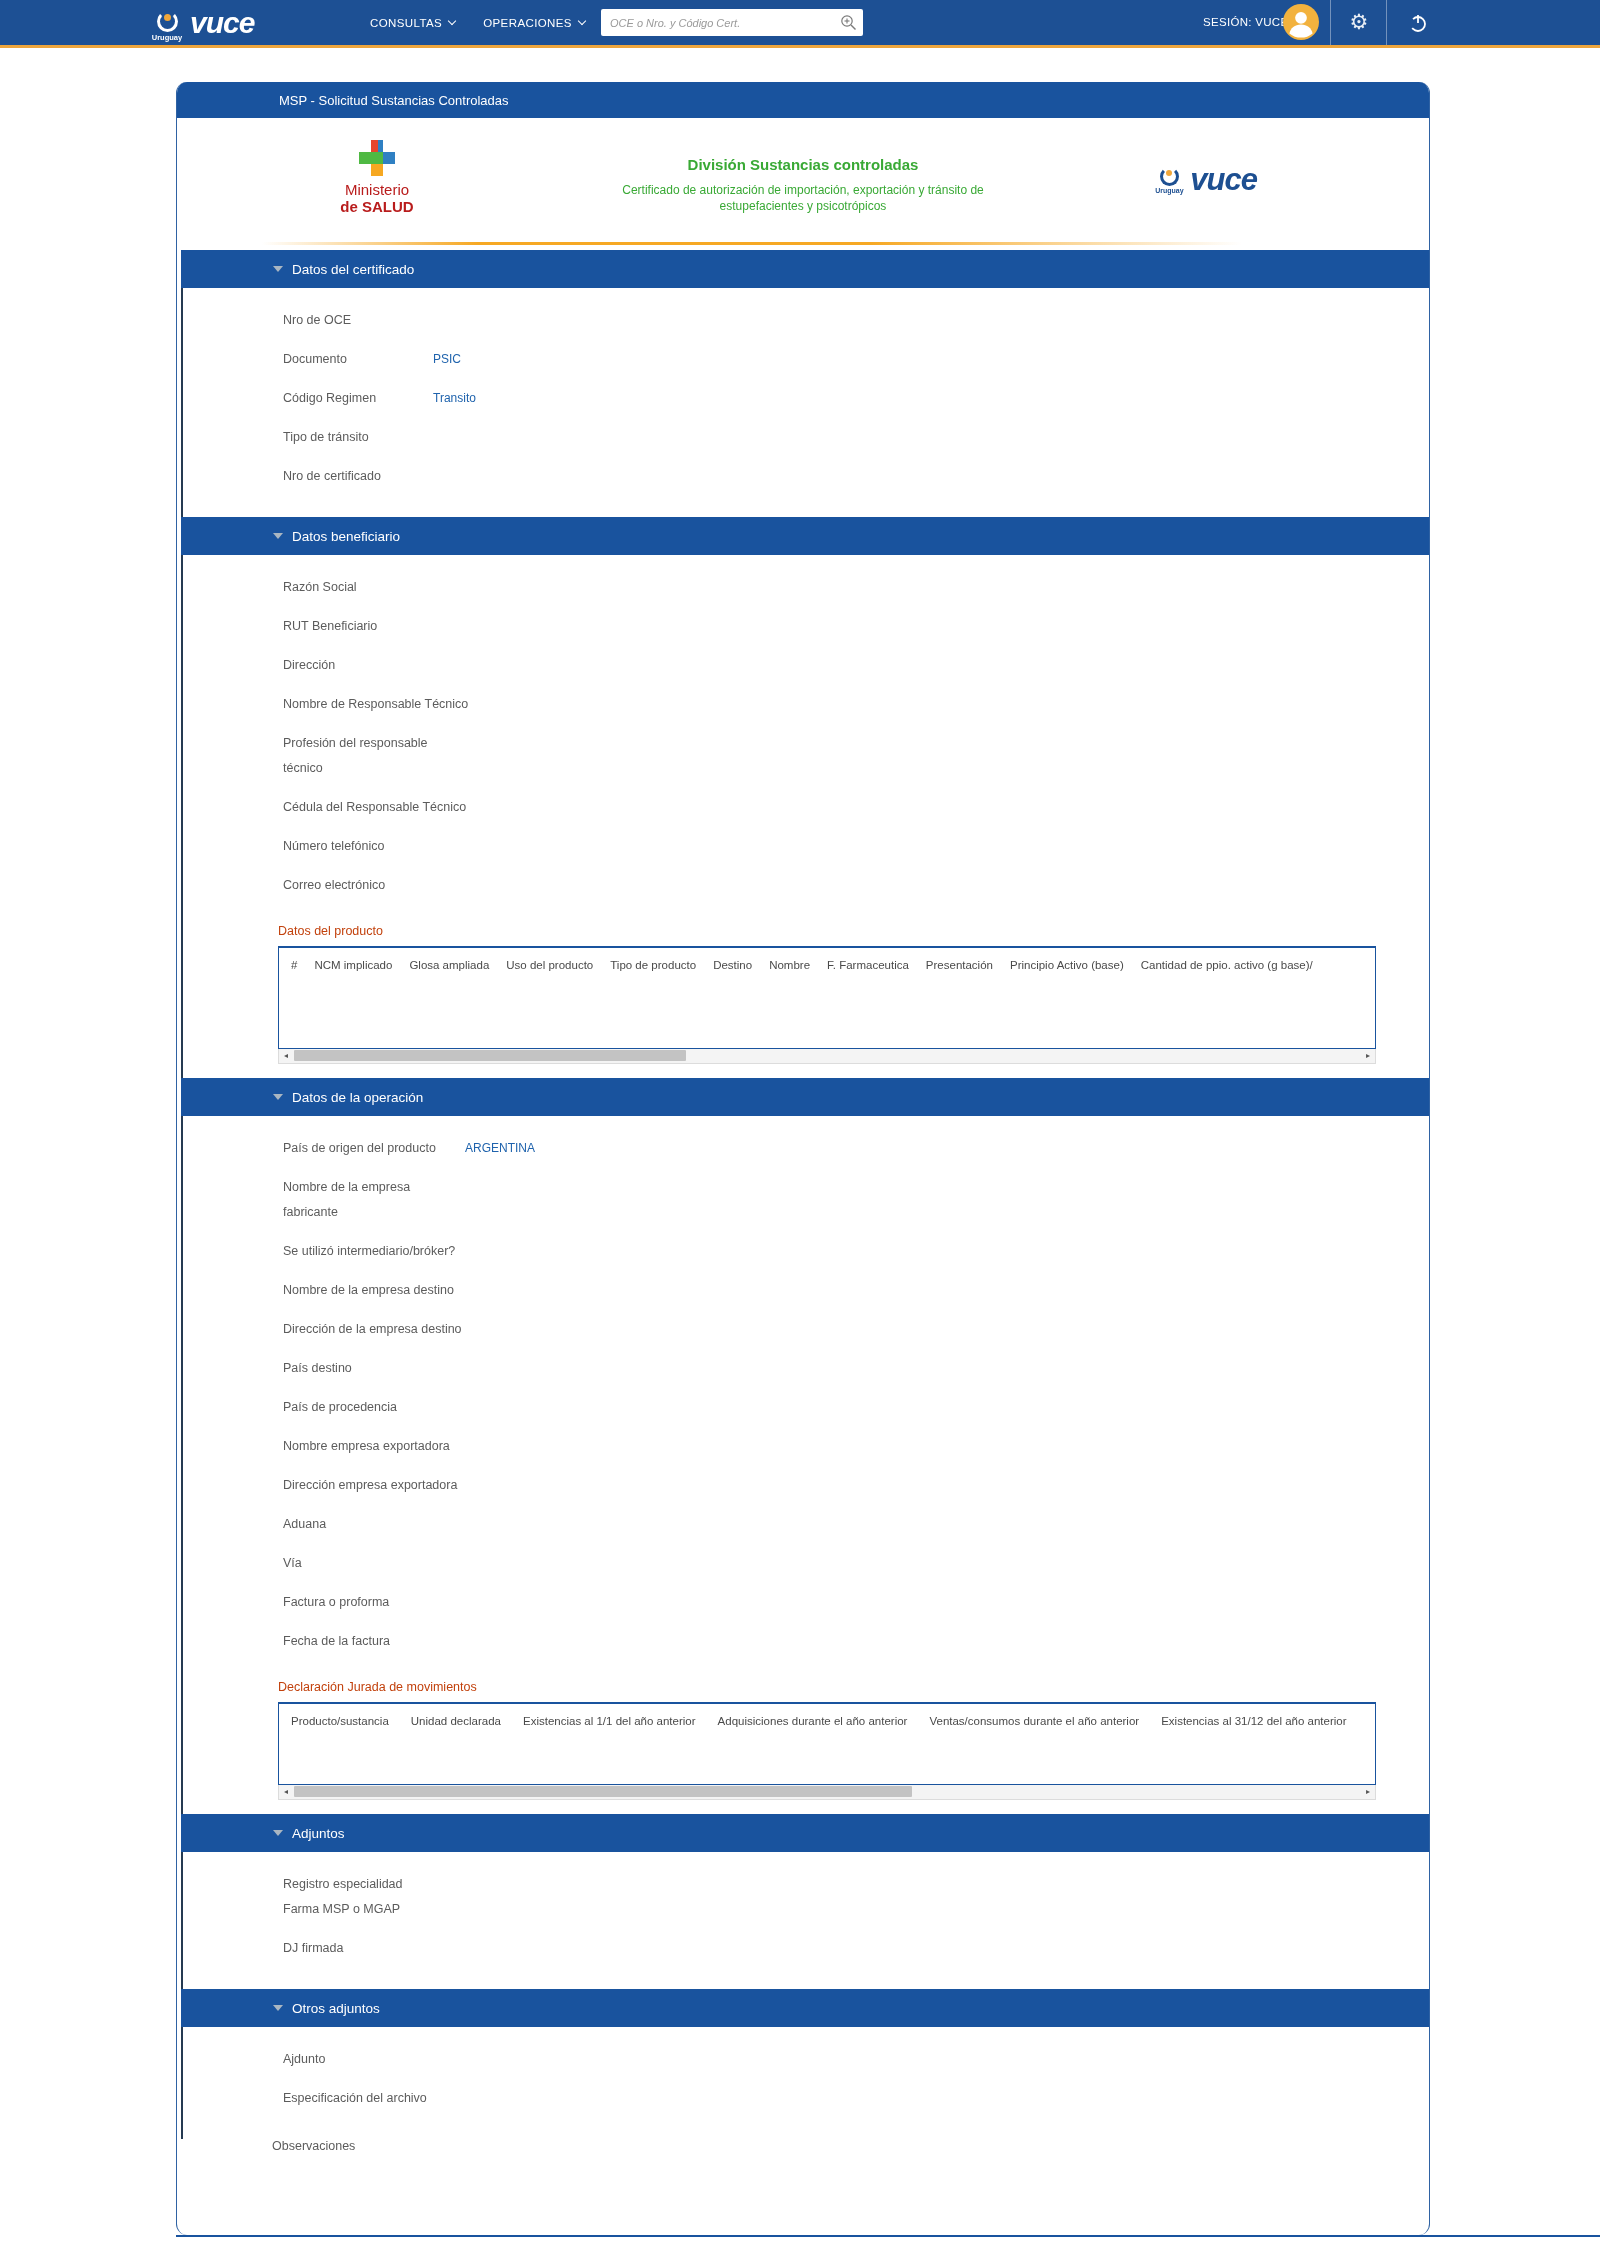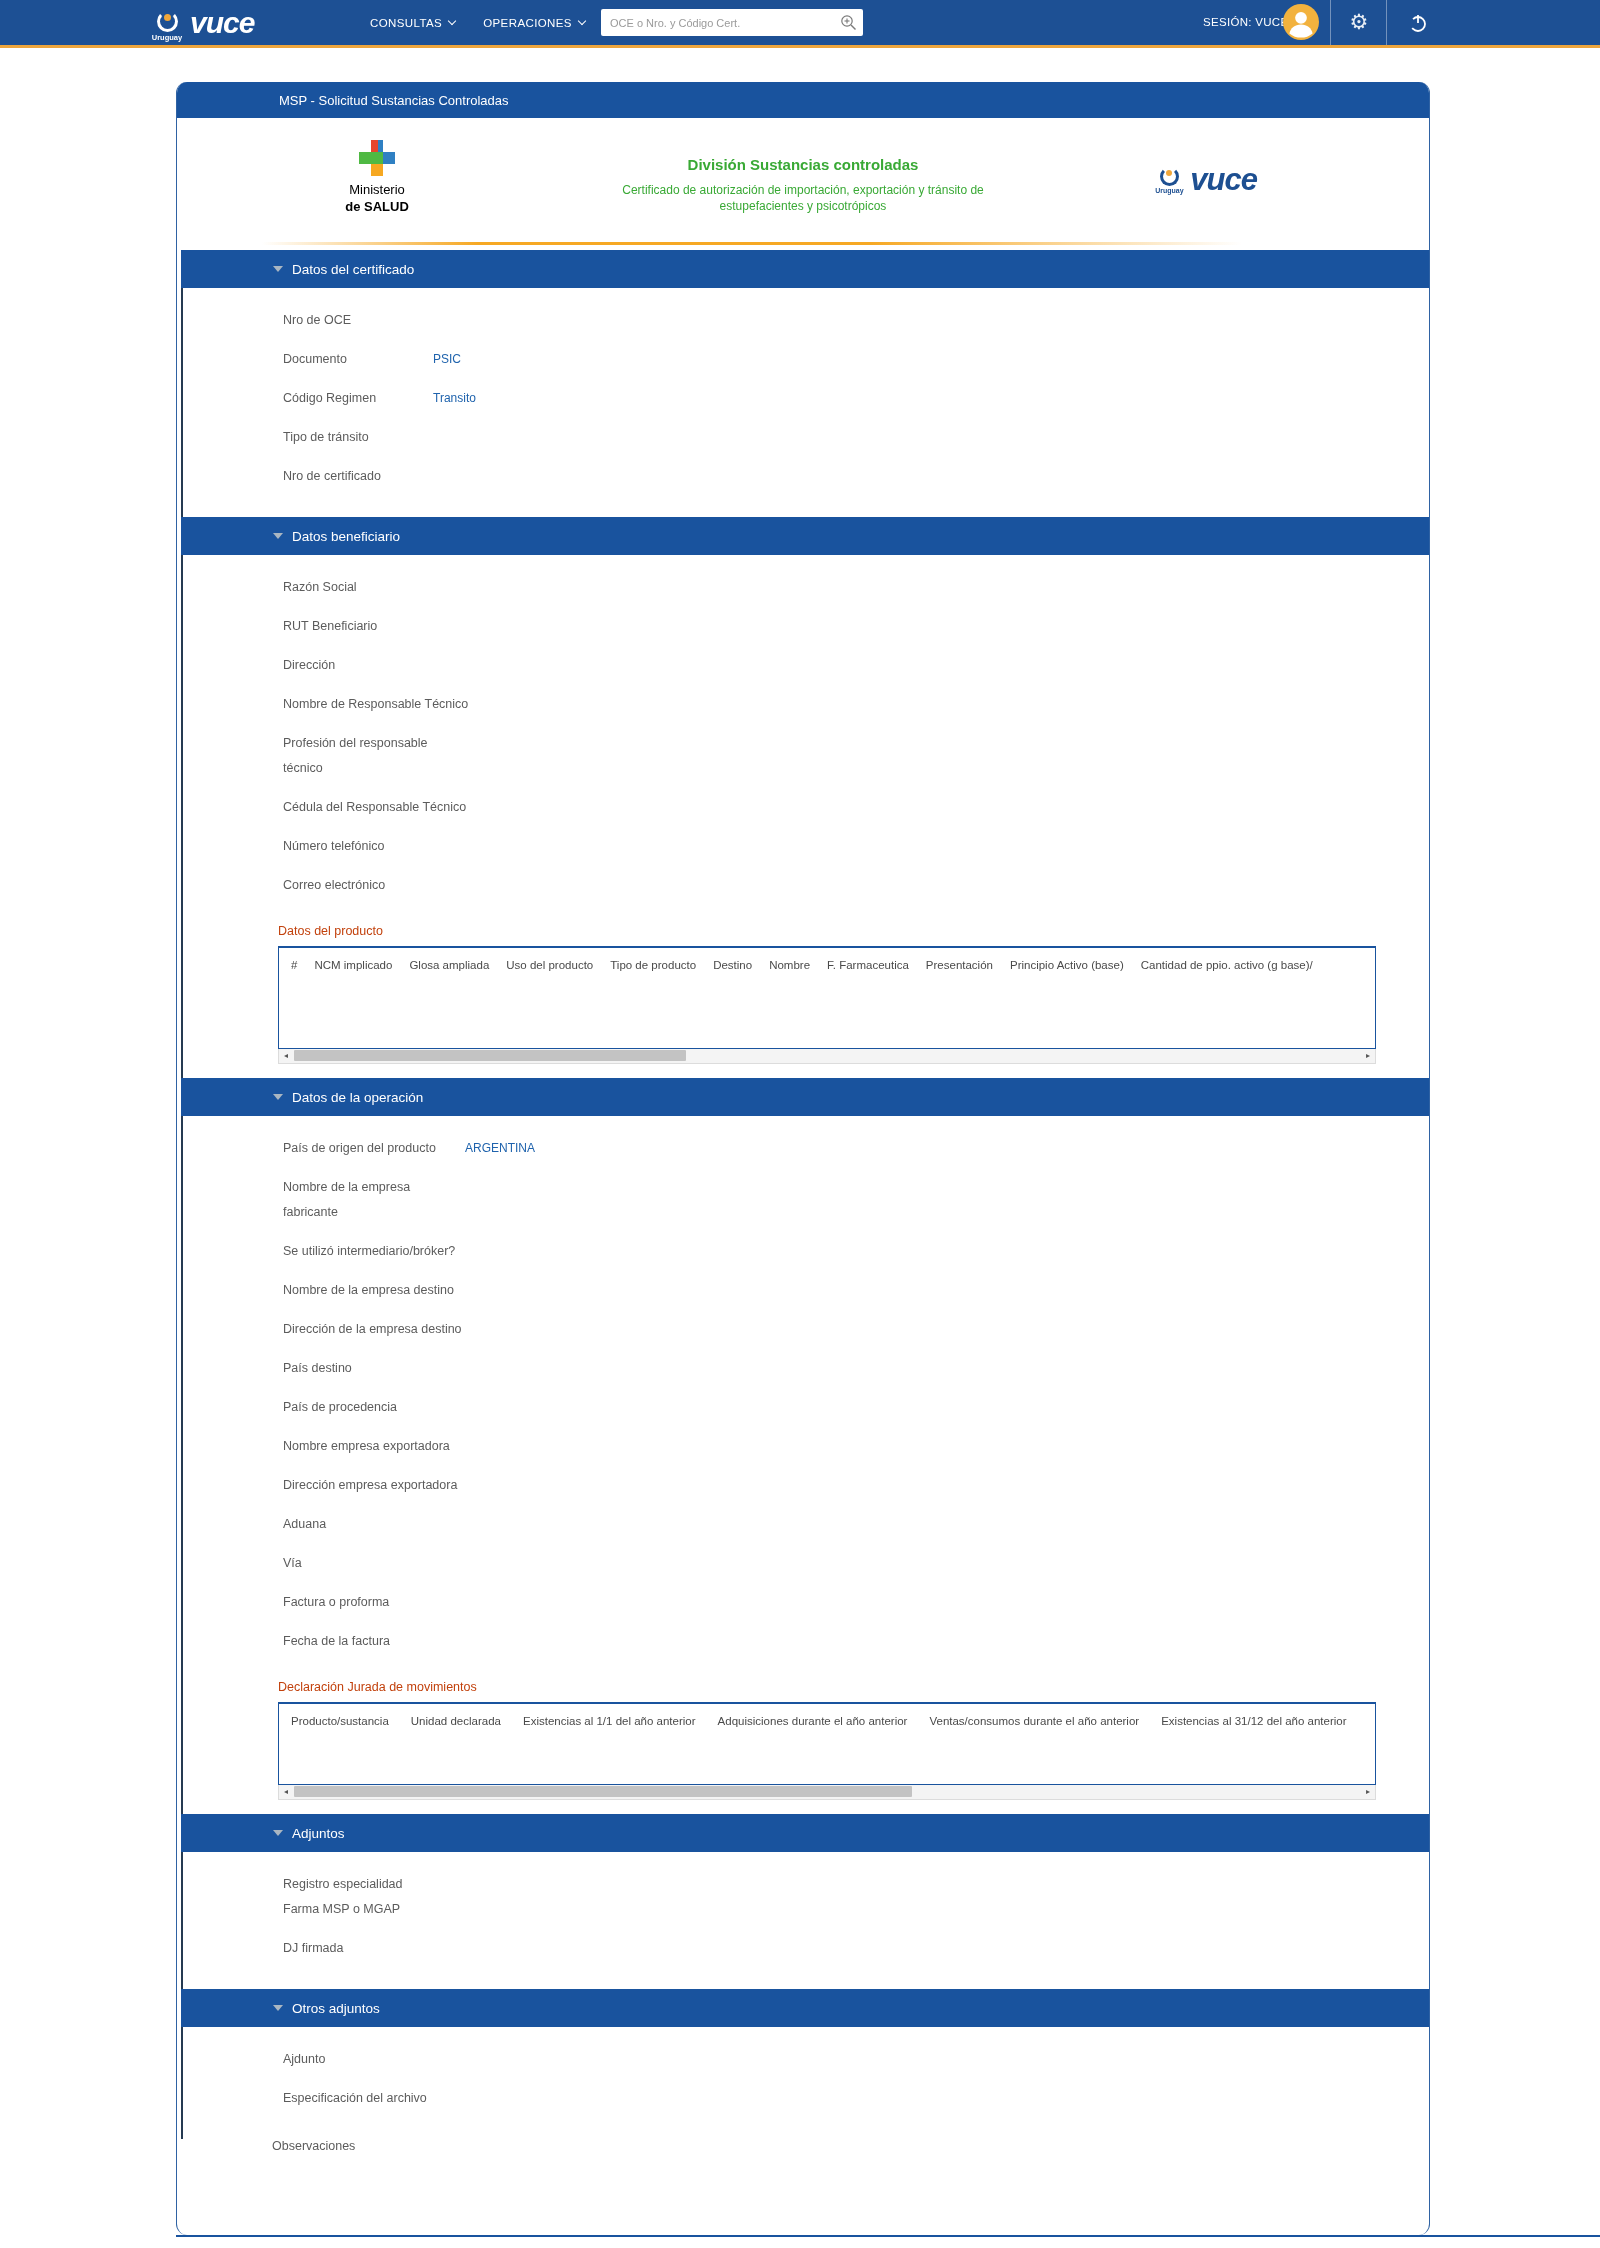--- a/index.html
+++ b/index.html
@@ -11,21 +11,21 @@
   .brand{position:absolute;left:150px;top:3px;display:flex;align-items:flex-start;gap:6px;cursor:pointer;}
   .brand-iconwrap{position:relative;width:34px;padding-top:4px;text-align:center;}
   .brand-arc{position:relative;width:15px;height:15px;margin:4px auto 0;border:3px solid #fff;border-top-color:transparent;border-radius:50%;}
   .brand-dot{position:absolute;top:0px;left:50%;margin-left:-3.5px;width:7px;height:7px;border-radius:50%;background:#f0a73b;}
   .brand-country{color:#fff;font-size:7.5px;margin-top:1px;font-weight:bold;}
   .brand-text{color:#fff;font-size:30px;font-weight:bold;font-style:italic;letter-spacing:-1px;line-height:40px;}
   .nav-menus{position:absolute;left:370px;top:0;height:45px;display:flex;align-items:center;gap:28px;}
   .menu-item{display:flex;align-items:center;gap:7px;color:#fff;font-size:11.5px;letter-spacing:.4px;cursor:pointer;}
   .chev{width:5px;height:5px;border-right:1.5px solid #fff;border-bottom:1.5px solid #fff;transform:rotate(45deg);margin-top:-3px;}
   .nav-search{position:absolute;left:601px;top:9px;width:262px;height:27px;background:#fff;border-radius:2px;}
-  .nav-search input{position:absolute;left:0;top:0;width:100%;height:100%;border:none;outline:none;background:transparent;padding:0 30px 0 9px;font-size:11px;color:#555;font-family:"Liberation Sans",sans-serif;box-sizing:border-box;}
+  .nav-search input{position:absolute;left:0;top:0;width:100%;height:100%;border:none;outline:none;background:transparent;padding:0 30px 0 9px;font-size:11px;color:#555;font-family:"Liberation Sans",sans-serif;box-sizing:border-box;font-style:italic;}
   .nav-search input::placeholder{color:#9a9a9a;}
   .search-icon{position:absolute;right:6px;top:5px;width:17px;height:17px;}
   .session-label{position:absolute;left:1203px;top:0;height:45px;line-height:45px;color:#fff;font-size:11.5px;letter-spacing:.3px;}
   .avatar{position:absolute;left:1283px;top:4px;width:36px;height:36px;cursor:pointer;}
   .nav-divider{position:absolute;top:0;width:1px;height:45px;background:rgba(255,255,255,.38);}
   .nav-iconbtn{position:absolute;top:0;height:45px;display:flex;align-items:center;justify-content:center;cursor:pointer;}
   .gear-glyph{font-family:"DejaVu Sans",sans-serif;font-size:21px;color:#e9eef5;line-height:45px;}
 
   
   .panel{position:absolute;left:176px;top:82px;width:1252px;height:2153px;background:#fff;border-left:1px solid #2f62a3;border-right:1px solid #2f62a3;overflow:hidden;border-radius:11px;}
@@ -35,21 +35,21 @@
   .cert-header{position:relative;height:132px;background:#fff;}
   .msp-logo{position:absolute;left:130px;top:22px;width:140px;text-align:center;}
   .msp-cross{position:relative;width:36px;height:36px;margin:0 auto;}
   .msp-cross div{position:absolute;width:12px;height:12px;}
   .mc-top{left:12px;top:0;background:#e8452c;}
   .mc-top2{left:19px;top:0;width:5px !important;background:#2f80c3;}
   .mc-left{left:0;top:12px;background:#4fb943;}
   .mc-center{left:12px;top:12px;background:#4fb943;}
   .mc-right{left:24px;top:12px;background:#2f80c3;}
   .mc-bottom{left:12px;top:24px;background:#f6a821;}
-  .msp-name{margin-top:5px;font-size:13px;color:#000000;line-height:17px;}
+  .msp-name{margin-top:5px;font-size:15px;color:#b91c1c;line-height:17px;}
   .msp-name b{font-weight:bold;}
   .cert-title{position:absolute;left:0;right:0;top:38px;text-align:center;color:#39a935;font-weight:bold;font-size:15px;}
   .cert-subtitle{position:absolute;left:0;right:0;top:64px;text-align:center;color:#39a935;font-size:12px;line-height:16px;}
   .gold-line{position:absolute;left:85px;top:124px;width:980px;height:3px;background:linear-gradient(90deg,rgba(246,168,35,0) 0%,#f6a823 22%,#f6a823 62%,rgba(246,168,35,0) 100%);}
   .vuce-header-logo{position:absolute;right:172px;top:42px;display:flex;align-items:flex-start;gap:6px;}
   .vh-iconwrap{position:relative;width:30px;padding-top:3px;text-align:center;}
   .vh-arc{position:relative;width:13px;height:13px;margin:4px auto 0;border:3px solid #1d4f91;border-top-color:transparent;border-radius:50%;}
   .vh-dot{position:absolute;top:0;left:50%;margin-left:-3px;width:6px;height:6px;border-radius:50%;background:#f0a73b;}
   .vh-country{color:#1d4f91;font-size:7px;font-weight:bold;margin-top:1px;}
   .vh-text{color:#1d4f91;font-size:31px;font-weight:bold;font-style:italic;letter-spacing:-1px;line-height:40px;}

